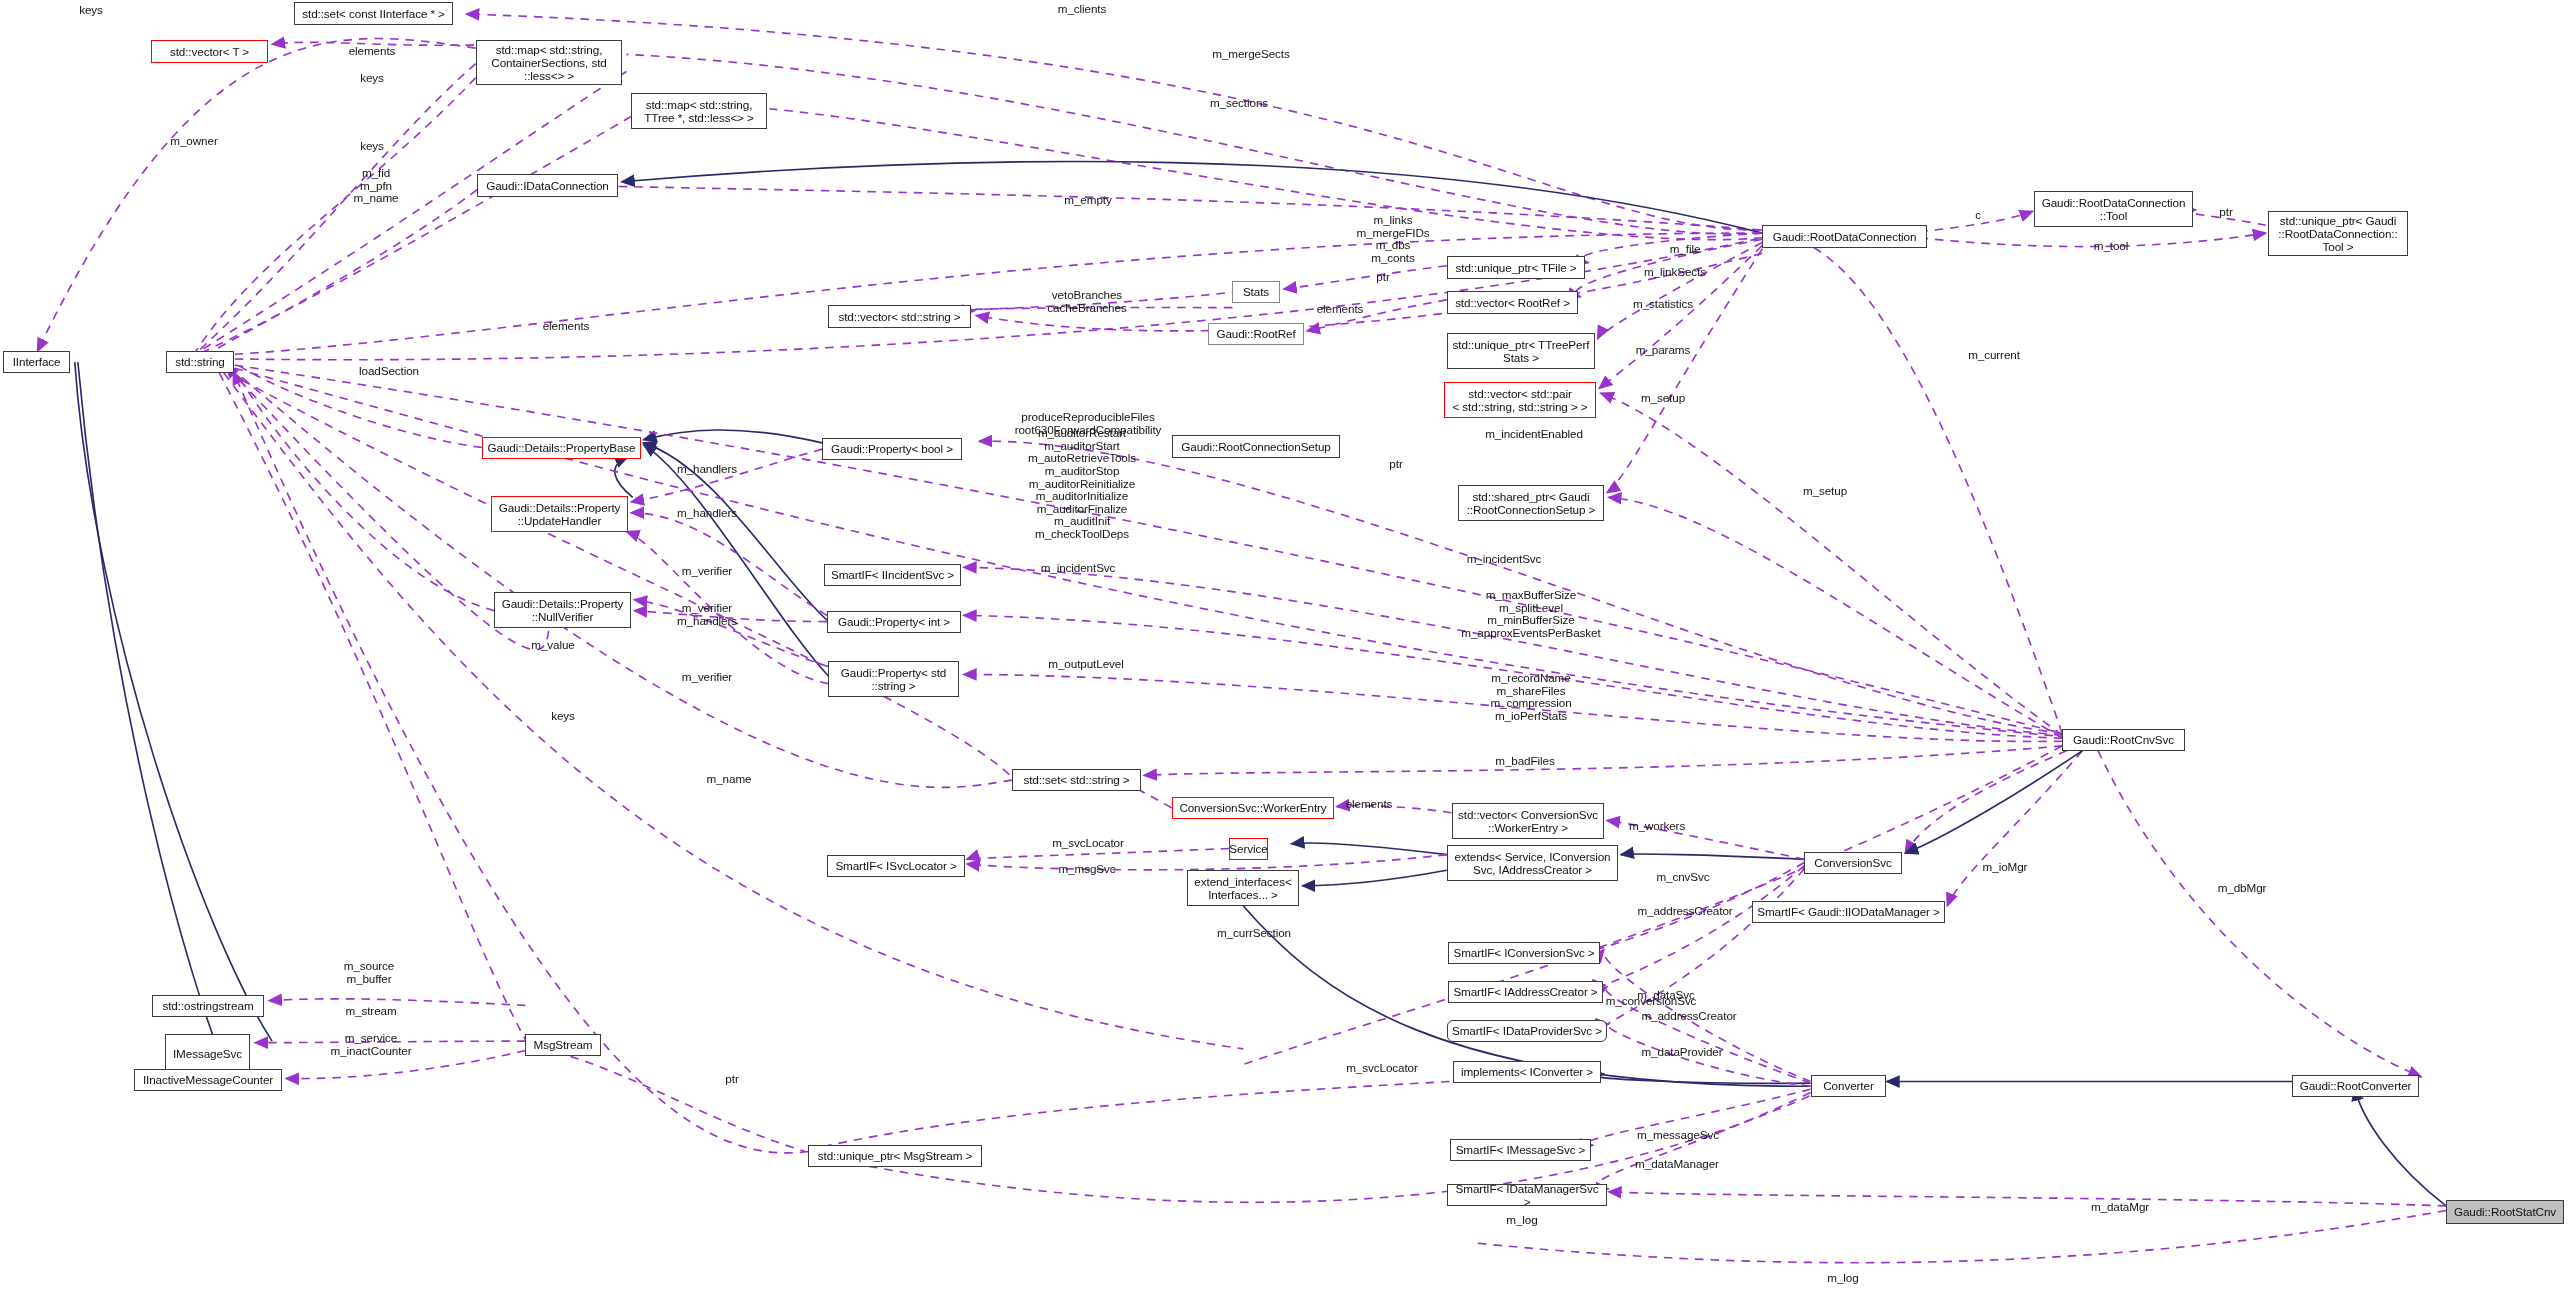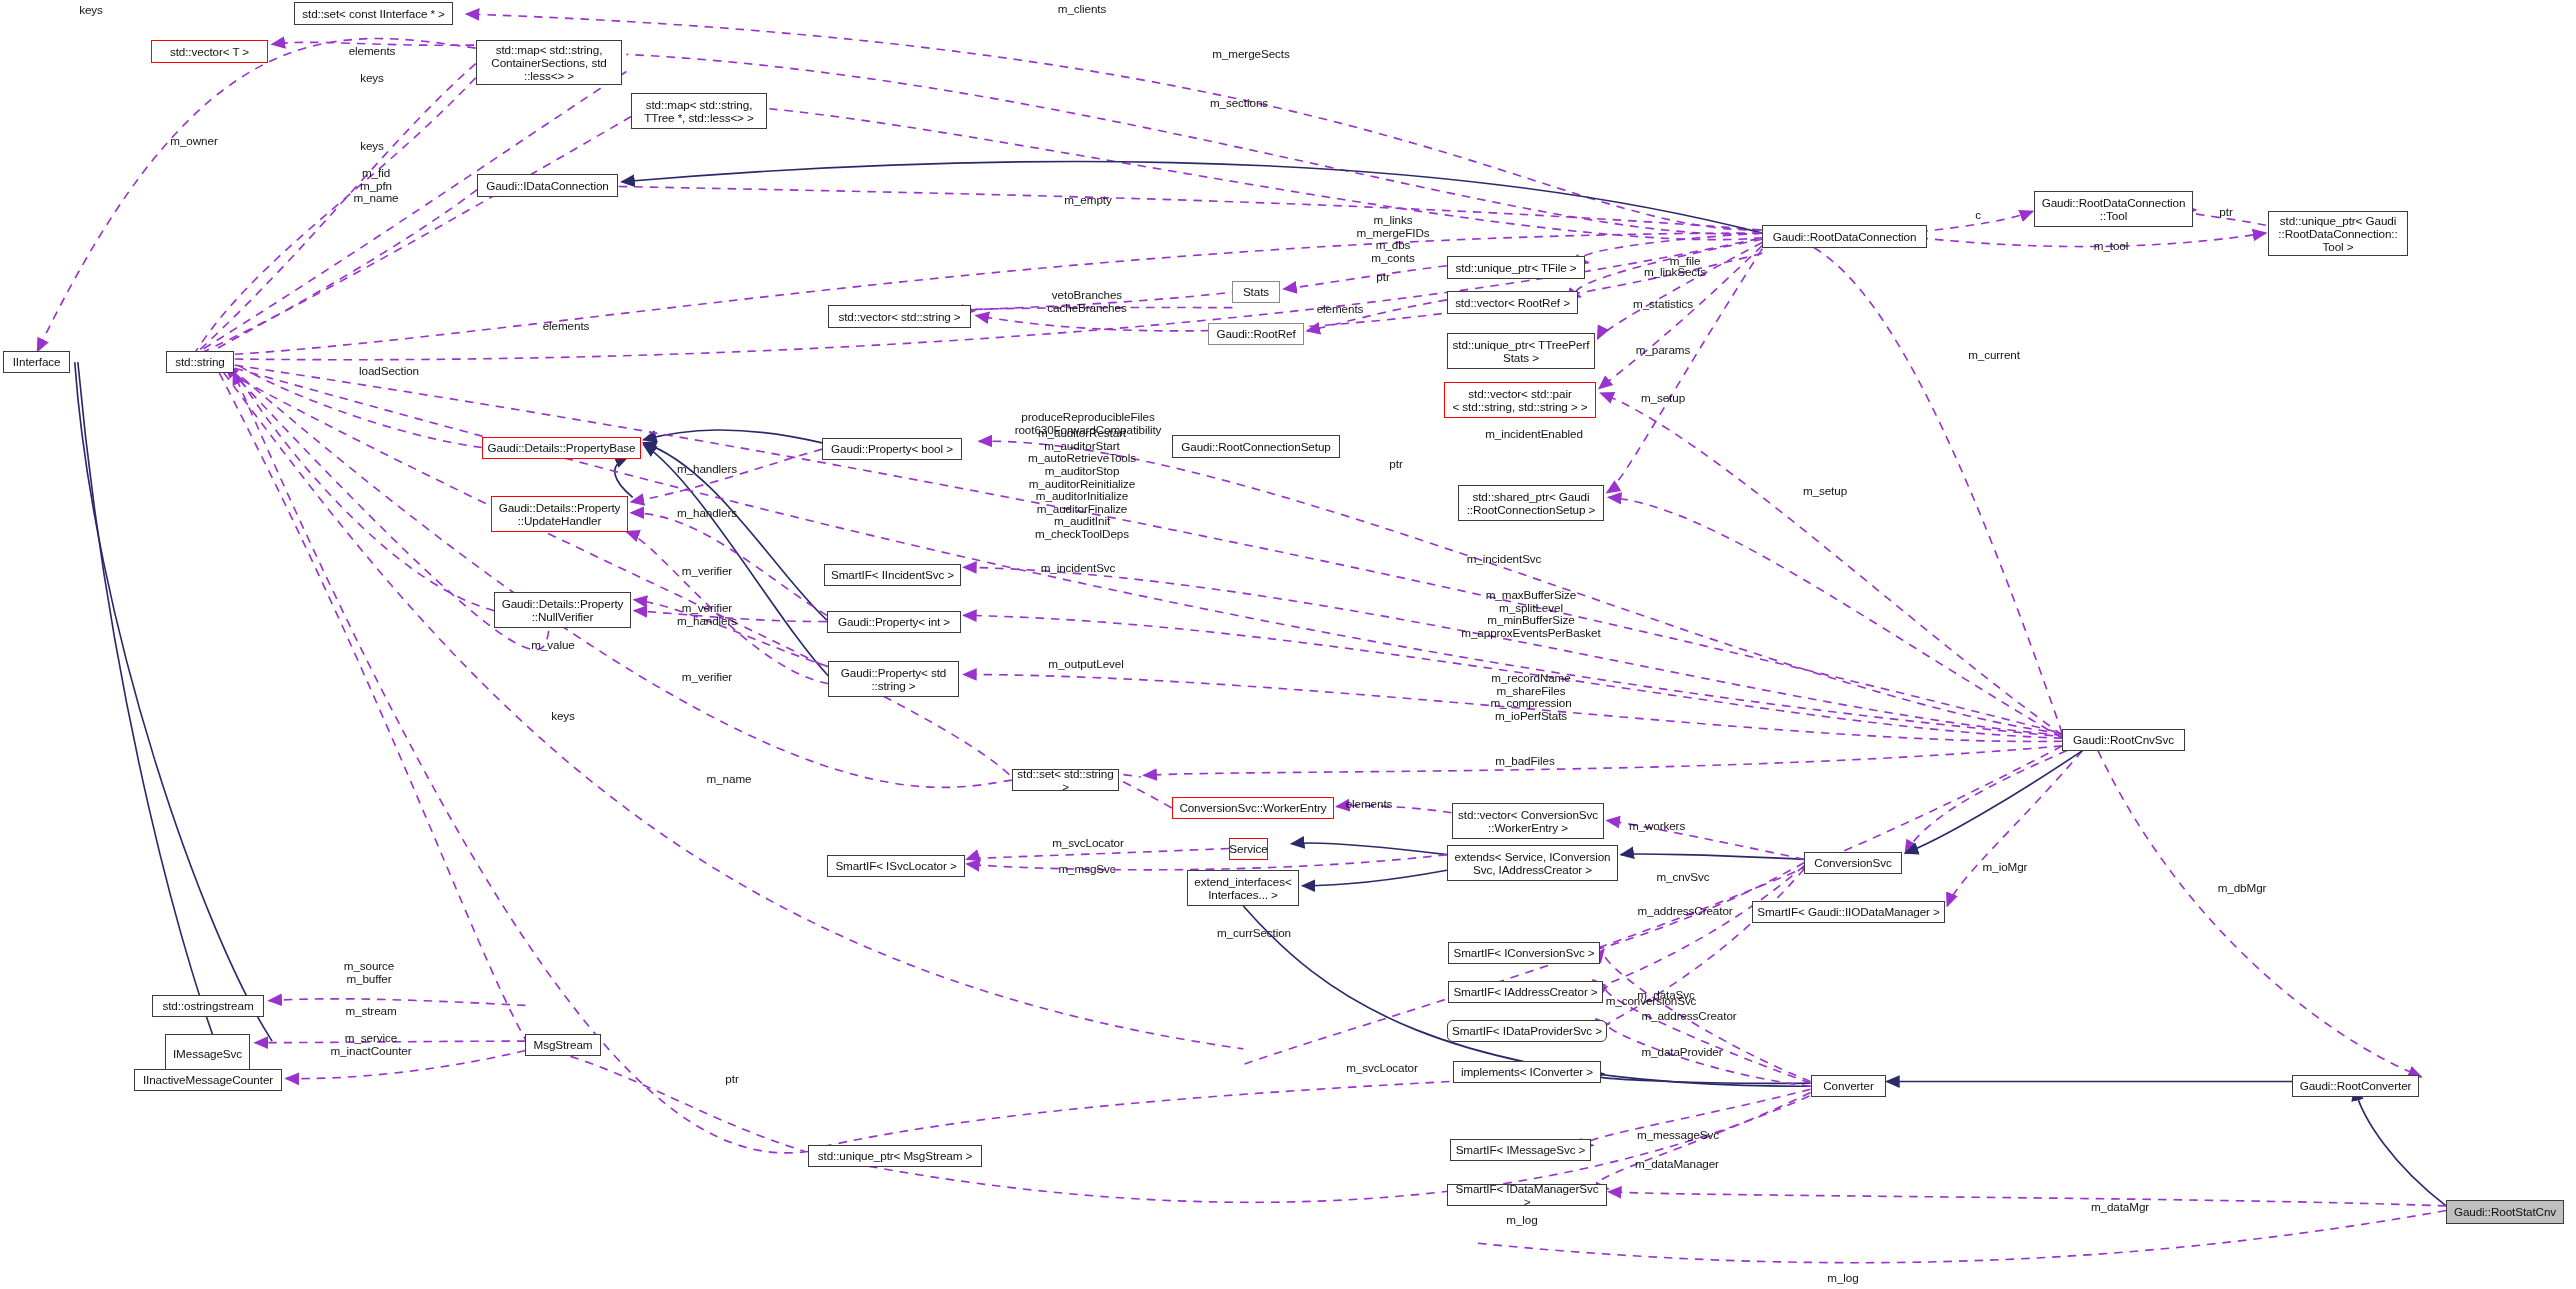--- a/index.html
+++ b/index.html
@@ -209,21 +209,21 @@
       <div class="node red" style="left: 482px; top: 437px; width: 159px; height: 22px;">Gaudi::Details::PropertyBase</div>
       <div class="node red" style="left: 491px; top: 496px; width: 137px; height: 36px;">Gaudi::Details::Property
 ::UpdateHandler</div>
       <div class="node" style="left: 494px; top: 592px; width: 137px; height: 36px;">Gaudi::Details::Property
 ::NullVerifier</div>
       <div class="node" style="left: 822px; top: 438px; width: 140px; height: 22px;">Gaudi::Property&lt; bool &gt;</div>
       <div class="node" style="left: 824px; top: 564px; width: 137px; height: 22px;">SmartIF&lt; IIncidentSvc &gt;</div>
       <div class="node" style="left: 827px; top: 611px; width: 134px; height: 22px;">Gaudi::Property&lt; int &gt;</div>
       <div class="node" style="left: 828px; top: 661px; width: 131px; height: 36px;">Gaudi::Property&lt; std
 ::string &gt;</div>
-      <div class="node" style="left: 1012px; top: 769px; width: 107px; height: 22px;">std::set&lt; std::string &gt;</div>
+      <div class="node" style="left: 1012px; top: 769px; width: 129px; height: 22px;">std::set&lt; std::string &gt;</div>
       <div class="node red" style="left: 1172px; top: 797px; width: 162px; height: 22px;">ConversionSvc::WorkerEntry</div>
       <div class="node" style="left: 1452px; top: 803px; width: 152px; height: 36px;">std::vector&lt; ConversionSvc
 ::WorkerEntry &gt;</div>
       <div class="node red" style="left: 1229px; top: 838px; width: 39px; height: 22px;">Service</div>
       <div class="node" style="left: 827px; top: 855px; width: 138px; height: 22px;">SmartIF&lt; ISvcLocator &gt;</div>
       <div class="node" style="left: 1447px; top: 845px; width: 171px; height: 36px;">extends&lt; Service, IConversion
 Svc, IAddressCreator &gt;</div>
       <div class="node" style="left: 1187px; top: 870px; width: 112px; height: 36px;">extend_interfaces&lt;
 Interfaces... &gt;</div>
       <div class="node" style="left: 1804px; top: 852px; width: 98px; height: 22px;">ConversionSvc</div>
@@ -256,21 +256,21 @@
       <div class="edge-label" style="left: 376px; top: 186px;">m_fid
 m_pfn
 m_name</div>
       <div class="edge-label" style="left: 1088px; top: 200px;">m_empty</div>
       <div class="edge-label" style="left: 1393px; top: 239px;">m_links
 m_mergeFIDs
 m_dbs
 m_conts</div>
       <div class="edge-label" style="left: 1978px; top: 215px;">c</div>
       <div class="edge-label" style="left: 2226px; top: 212px;">ptr</div>
-      <div class="edge-label" style="left: 1685px; top: 249px; margin-top: 12px;">m_file</div>
+      <div class="edge-label" style="left: 1685px; top: 249px;">m_file</div>
       <div class="edge-label" style="left: 2111px; top: 246px;">m_tool</div>
       <div class="edge-label" style="left: 1675px; top: 272px;">m_linkSects</div>
       <div class="edge-label" style="left: 1383px; top: 277px;">ptr</div>
       <div class="edge-label" style="left: 1087px; top: 302px;">vetoBranches
 cacheBranches</div>
       <div class="edge-label" style="left: 1340px; top: 309px;">elements</div>
       <div class="edge-label" style="left: 1663px; top: 304px;">m_statistics</div>
       <div class="edge-label" style="left: 566px; top: 326px;">elements</div>
       <div class="edge-label" style="left: 1663px; top: 350px;">m_params</div>
       <div class="edge-label" style="left: 389px; top: 371px;">loadSection</div>

